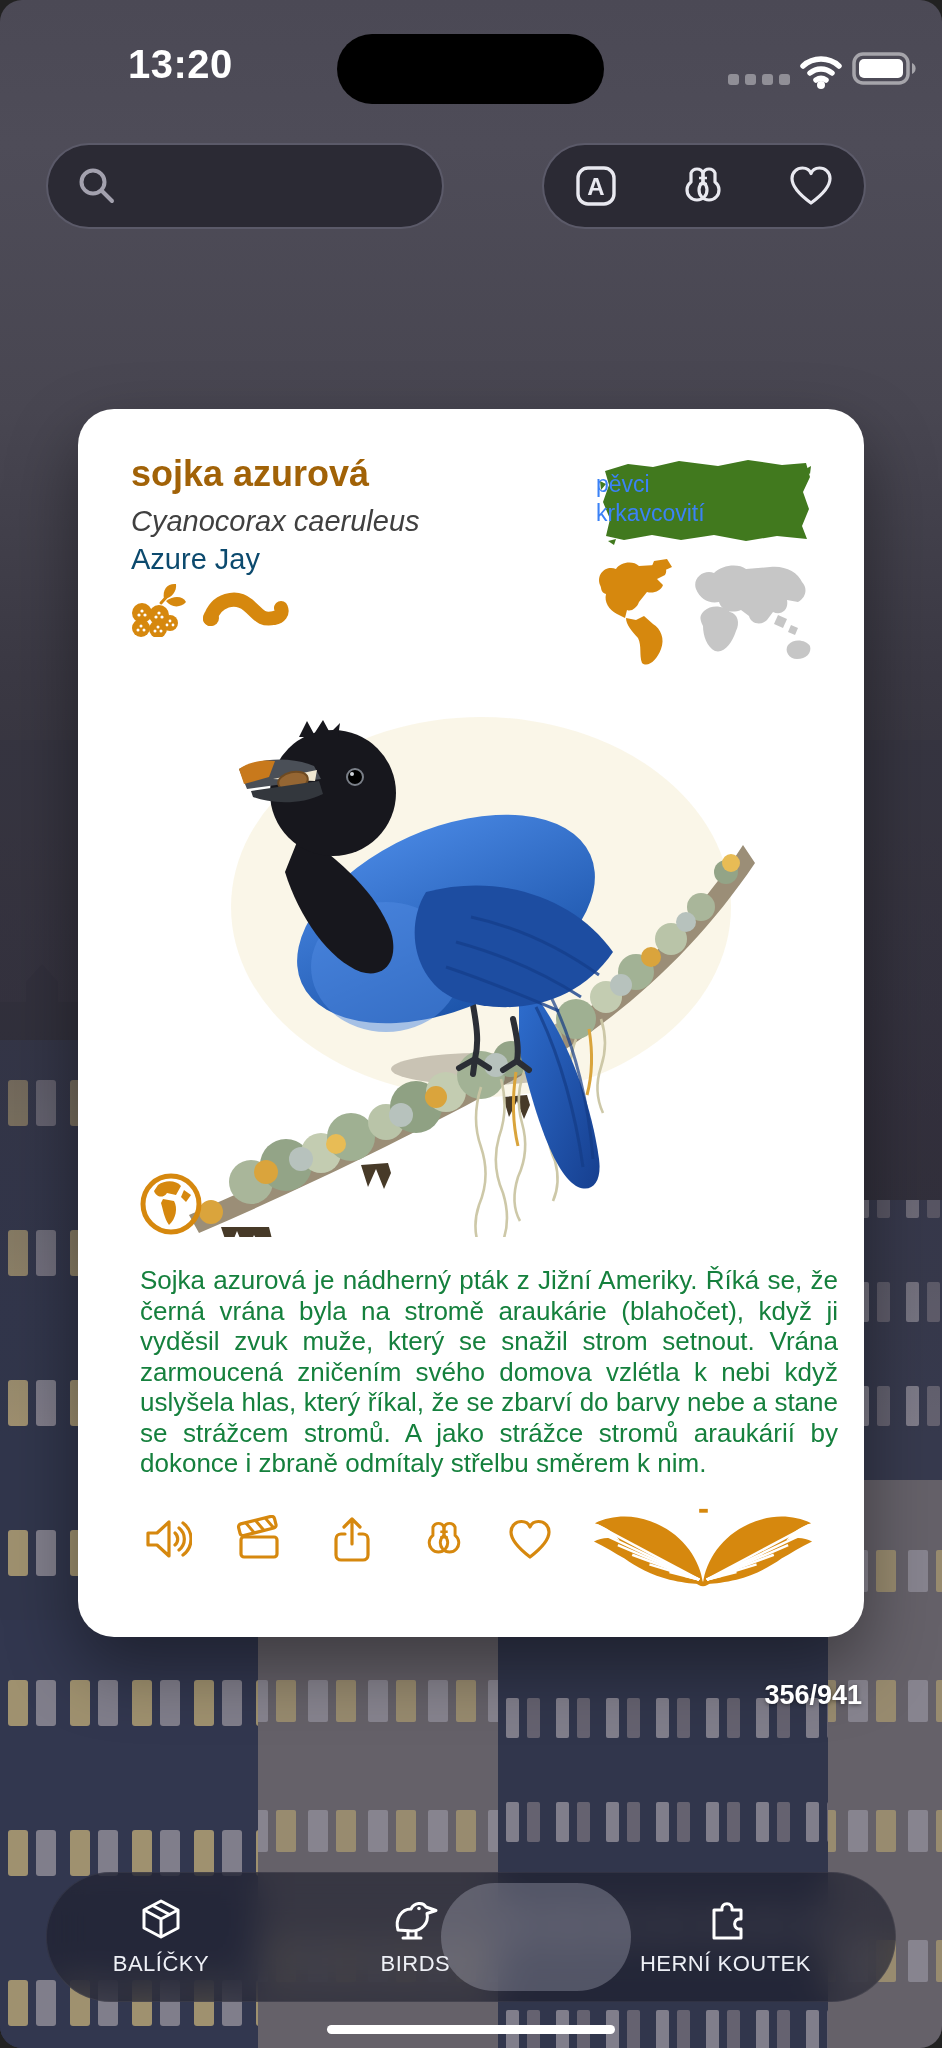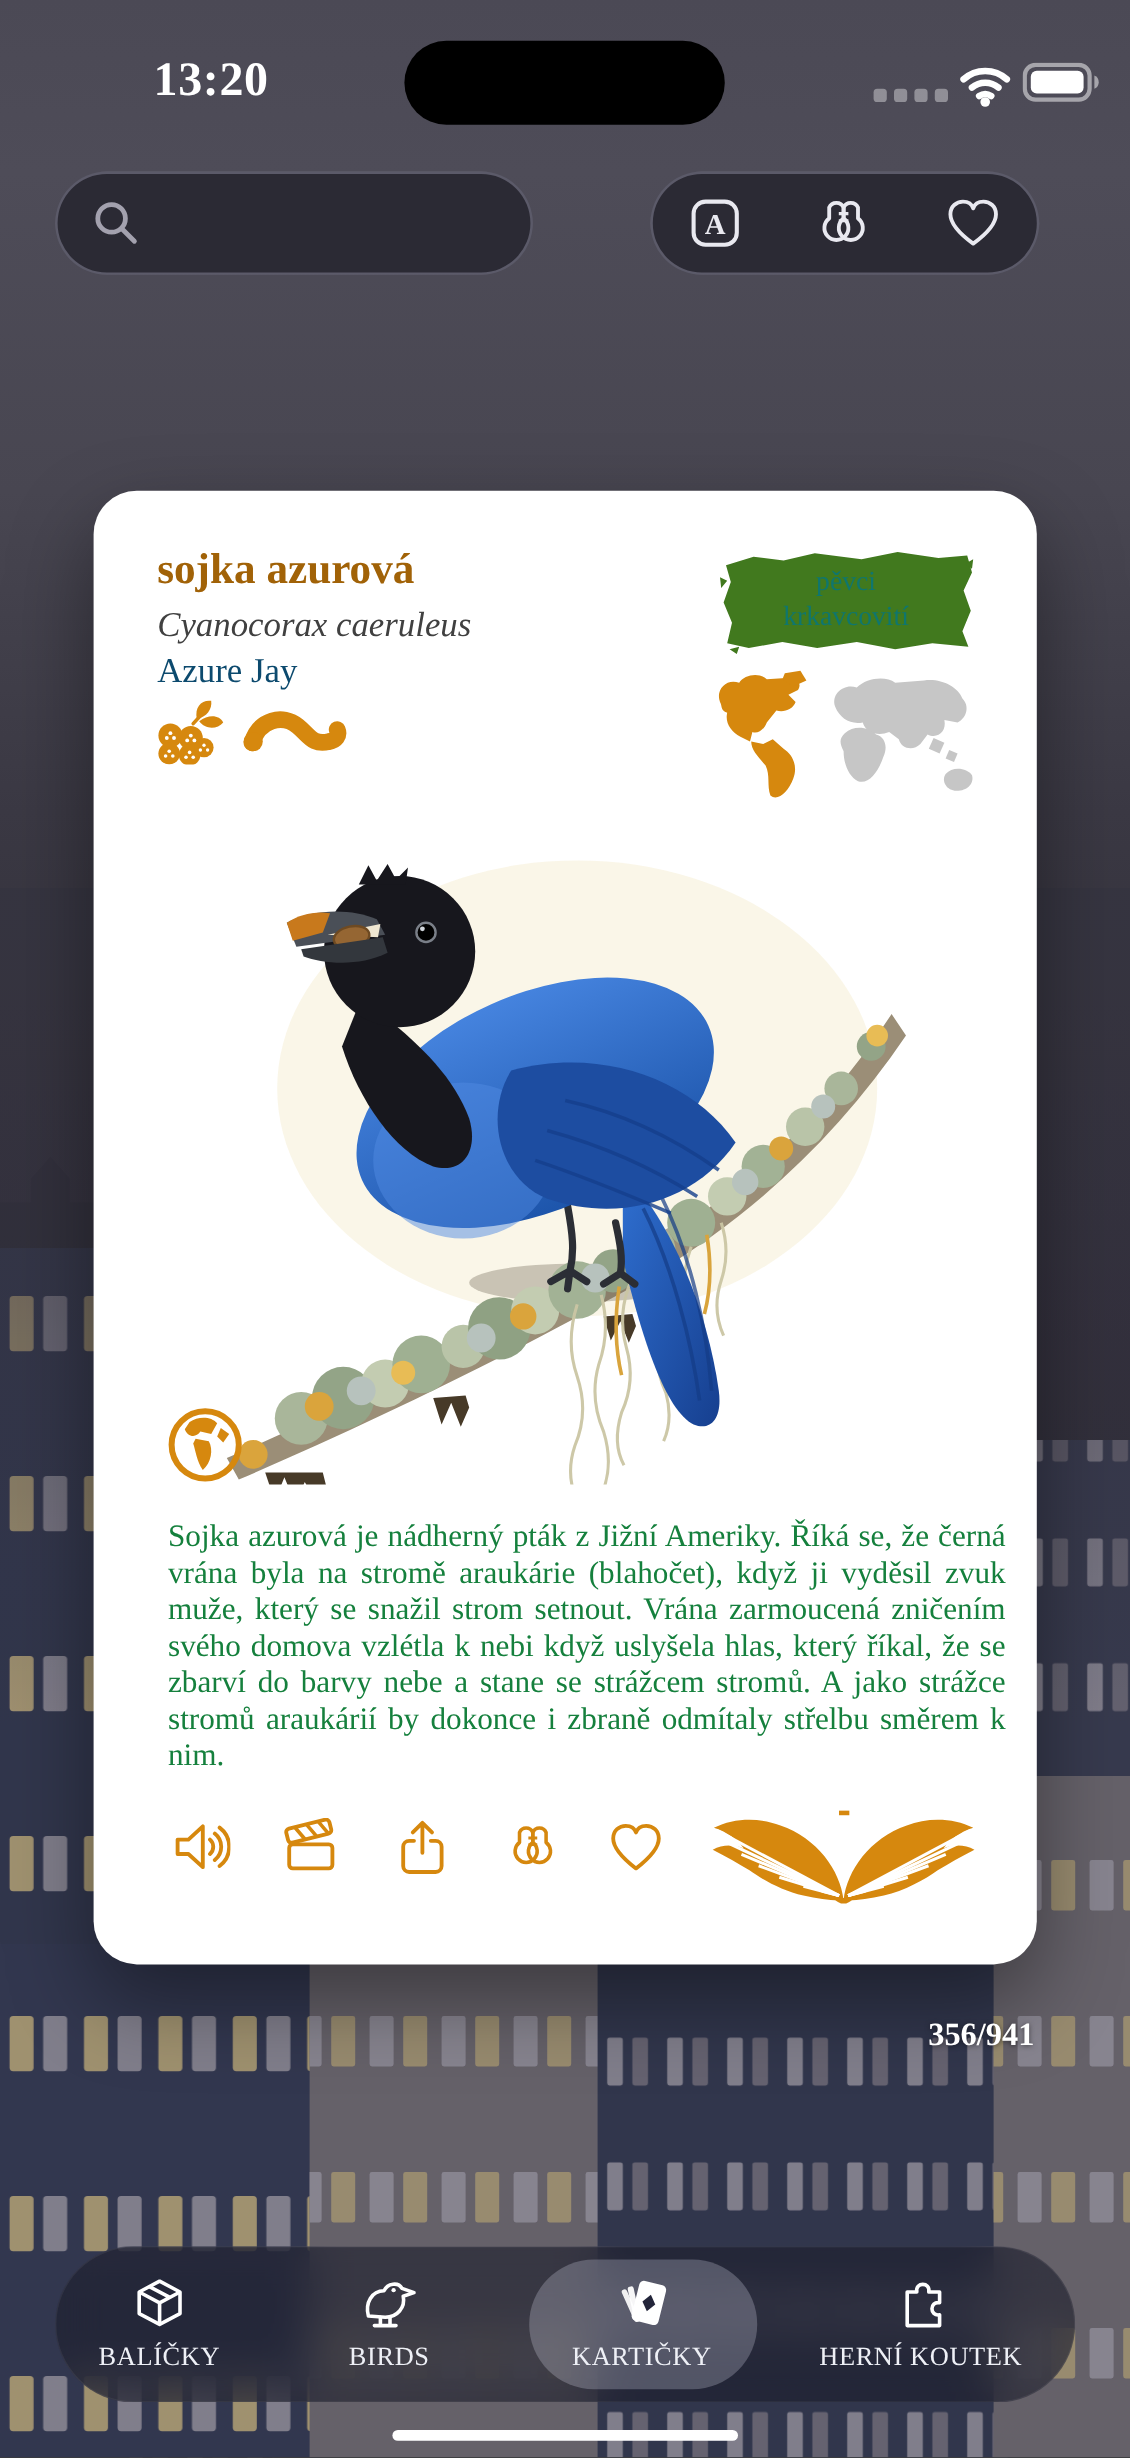--- a/index.html
+++ b/index.html
@@ -1,38 +1,39 @@
 <!DOCTYPE html>
 <html><head>
 <meta charset="utf-8">
 <style>
   html,body{margin:0;padding:0;background:#222;}
   #screen{
     position:relative;width:942px;height:2048px;overflow:hidden;
-    font-family:Liberation Serif, serif;
+    font-family:Liberation Sans, sans-serif;
     background:linear-gradient(180deg,#4b4955 0%,#4e4c58 7%,#484651 20%,#3b3944 33%,#34323c 44%,#322f3a 55%,#2e2c37 100%);
+    border-radius:22px;
   }
   .abs{position:absolute;}
   
   #time{left:128px;top:42px;font-size:40px;font-weight:700;color:#fff;letter-spacing:.5px;}
   #island{left:337px;top:34px;width:267px;height:70px;border-radius:35px;background:#000;}
   .sigdot{width:11px;height:11px;border-radius:3px;background:rgba(255,255,255,.38);top:74px;}
   
   .pill{background:#2b2a34;border:2px solid rgba(140,138,158,.5);border-radius:43px;height:86px;box-sizing:border-box;}
   #searchbar{left:46px;top:143px;width:398px;display:flex;align-items:center;padding-left:28px;}
   #searchinput{background:transparent;border:none;outline:none;color:#ddd;font-size:28px;width:300px;margin-left:14px;font-family:inherit;}
   #toolbar{left:542px;top:143px;width:324px;display:flex;align-items:center;justify-content:space-around;}
   
   #card{left:78px;top:409px;width:786px;height:1228px;background:#fff;border-radius:36px;
         box-shadow:0 30px 70px rgba(0,0,0,.4);}
   #card .title{left:53px;top:44px;font-size:36px;font-weight:700;color:#a16207;}
   #card .latin{left:53px;top:96px;font-size:29px;font-style:italic;color:#404040;}
   #card .english{left:53px;top:134px;font-size:29px;color:#0c4a6e;}
   #badge{left:518px;top:46px;width:218px;height:92px;}
-  #badge .btxt{left:0;top:15px;width:218px;text-align:center;color:#0f766e;font-size:23px;line-height:29px;}
+  #badge .btxt{left:0;top:15px;width:218px;color:#3b82f6;font-size:23px;line-height:29px;}
   #rangemap{left:512px;top:148px;width:228px;height:118px;}
   #desc{left:62px;top:856px;width:698px;font-size:26px;line-height:30.5px;color:#15803d;text-align:justify;}
   .action{top:1106px;width:48px;height:50px;}
   #wings{left:515px;top:1098px;width:220px;height:86px;}
   
   #counter{right:80px;top:1680px;font-size:27px;font-weight:700;color:#fff;text-shadow:0 1px 4px rgba(0,0,0,.5);}
   
   #tabbar{left:46px;top:1872px;width:850px;height:130px;border-radius:65px;
           background:rgba(27,29,44,.62);backdrop-filter:blur(18px);-webkit-backdrop-filter:blur(18px);
           display:flex;align-items:stretch;border:1px solid rgba(255,255,255,.06);box-sizing:border-box;}
@@ -367,35 +368,20 @@
       <div class="lbl">BALÍČKY</div>
     </div>
     <div class="tab" style="flex:212 0 0;">
       <svg width="50" height="46" viewBox="0 0 50 46">
         <path d="M8,33 C5,22 11,12 21,12 C24,5.5 33,4.5 36,10 L46,13.5 L37,16.5 C39,26 32,34 22,34 L8,33 Z" stroke="#fff" stroke-width="3" fill="none" stroke-linejoin="round"></path>
         <circle cx="29" cy="11.5" r="1.8" fill="#fff"></circle>
         <path d="M18,34 v7 M26,34 v7 M13,41 h9 M22,41 h9" stroke="#fff" stroke-width="3" stroke-linecap="round" fill="none"></path>
       </svg>
       <div class="lbl">BIRDS</div>
     </div>
-    <div class="tab" style="flex:210 0 0;">
-      <svg width="48" height="46" viewBox="0 0 48 46">
-        <g transform="rotate(-24 14 24)">
-          <rect x="12" y="10" width="4.5" height="28" rx="2" fill="#fff" opacity=".9"></rect>
-        </g>
-        <g transform="rotate(-12 18 24)">
-          <rect x="15" y="8" width="5" height="30" rx="2" fill="#fff" opacity=".95"></rect>
-        </g>
-        <g transform="rotate(14 29 23)">
-          <rect x="18" y="5" width="23" height="34" rx="4" fill="#fff"></rect>
-          <path d="M29.5,15 L35,22 L29.5,29 L24,22 Z" fill="#23253a"></path>
-        </g>
-      </svg>
-      <div class="lbl">KARTIČKY</div>
-    </div>
     <div class="tab" style="flex:256 0 0;align-items:center;">
       <svg width="48" height="46" viewBox="0 0 48 46">
         <path d="M13,13 h8 c-1.5,-8.5 11.5,-8.5 10,0 h9 v9 c-8.5,-1.5 -8.5,11.5 0,10 v9 h-27 Z" stroke="#fff" stroke-width="3" fill="none" stroke-linejoin="round"></path>
       </svg>
       <div class="lbl">HERNÍ KOUTEK</div>
     </div>
   </div>
 
   <div class="abs" id="homebar"></div>
 </div>

